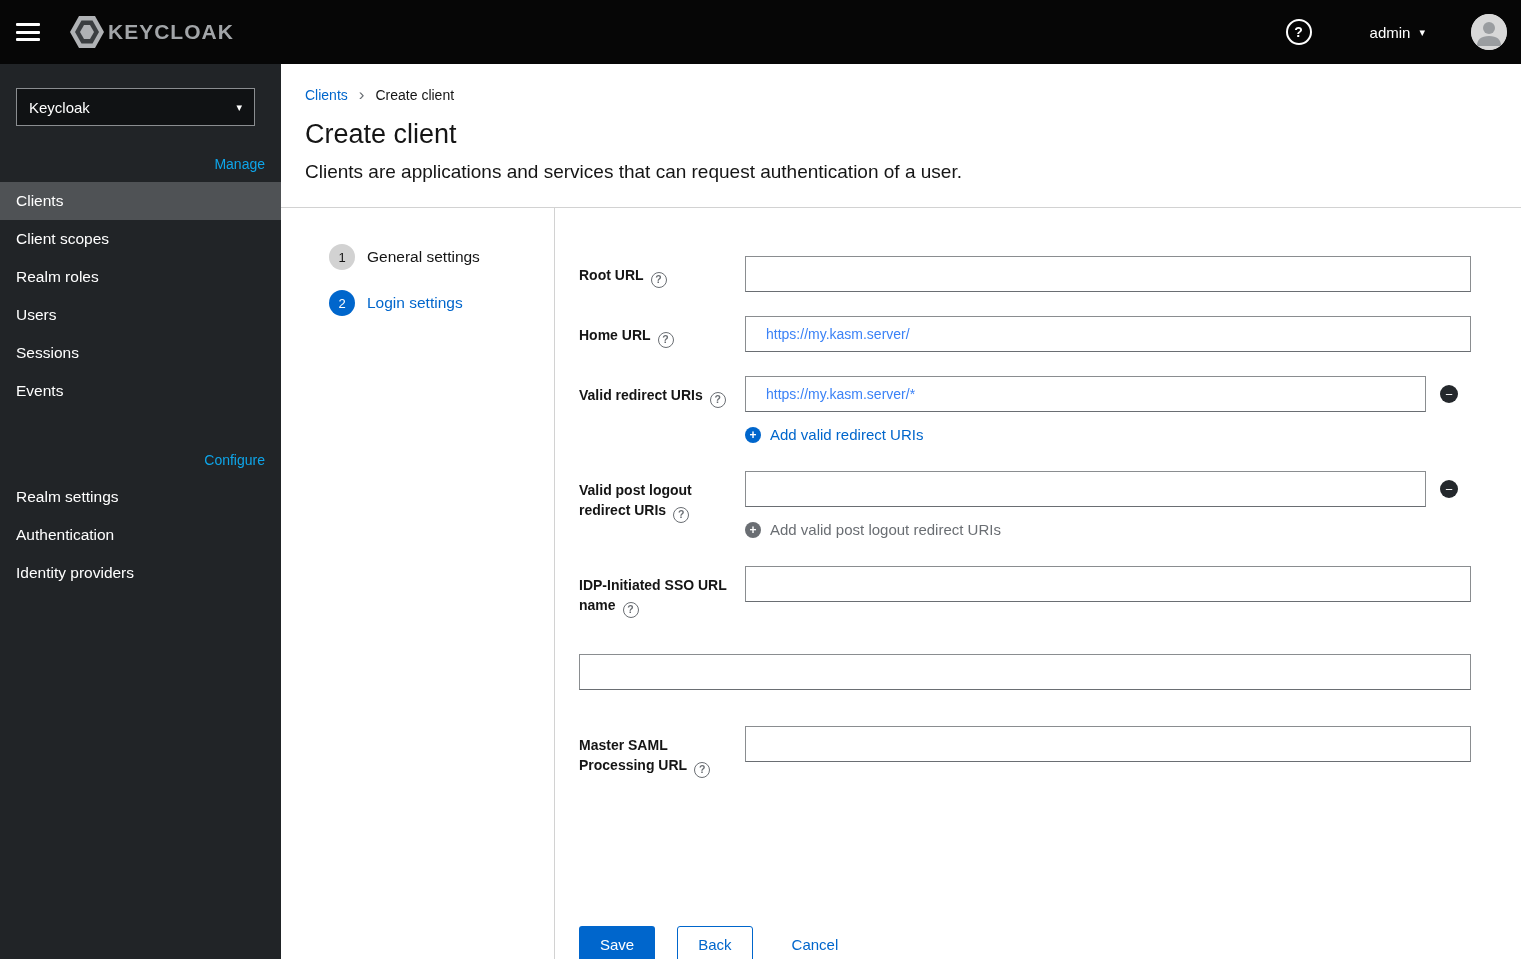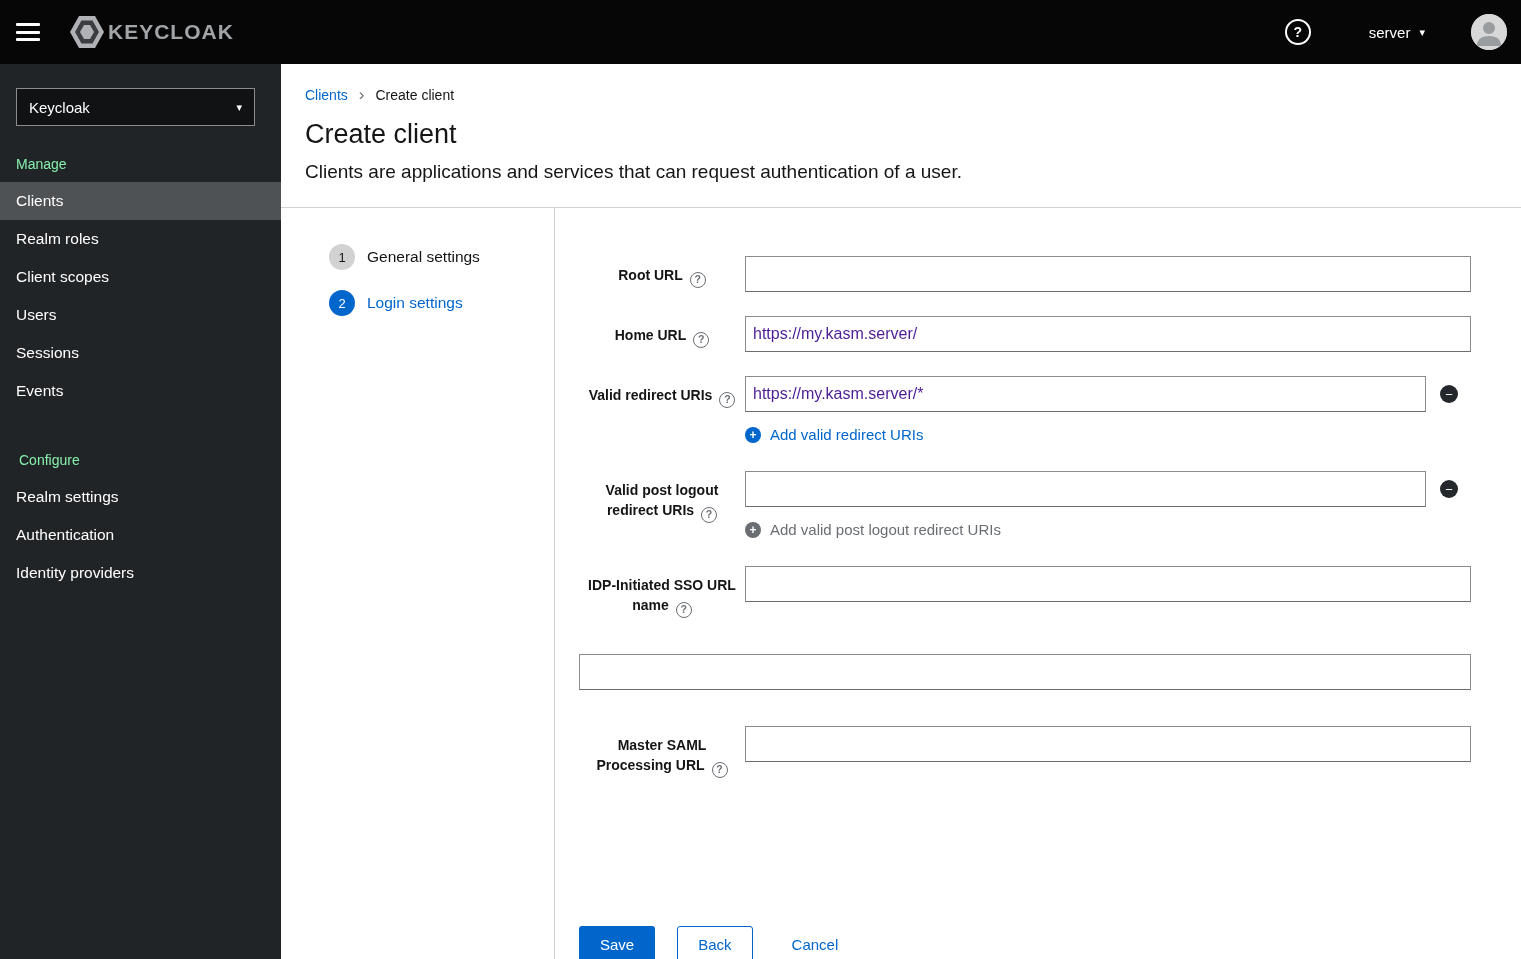--- a/index.html
+++ b/index.html
@@ -60,22 +60,23 @@
     flex-shrink: 0; padding-top: 24px;
   }
   .realm-selector {
     margin: 0 26px 0 16px; height: 38px;
     background: #101214; border: 1px solid #8a8d90;
     color: #fff; font-size: 15px; font-family: inherit;
     display: flex; align-items: center; justify-content: space-between;
     padding: 0 12px; width: 239px; cursor: pointer;
   }
   .nav-section-label {
-    font-size: 14px; color: #86efac;
+    font-size: 14px; color: #0ea5e9;
     padding: 30px 16px 10px 16px;
+    text-align: right;
   }
   .nav-section-label.second { padding-top: 42px; padding-left: 19px; }
   .nav-item {
     font-size: 15.5px; color: #fff;
     padding: 10px 16px; cursor: pointer;
   }
   .nav-item.selected { background: #4f5255; }
 
   
   .main { flex: 1; display: flex; flex-direction: column; background: #fff; }
@@ -113,28 +114,28 @@
   .wizard-step.active .step-label { color: #0066cc; }
 
   
   .form-area { flex: 1; padding: 48px 50px 0 24px; display: flex; flex-direction: column; }
   .form-row { display: flex; margin-bottom: 24px; }
   .form-row.grouped { margin-bottom: 28px; }
   .form-row.two-line { margin-bottom: 36px; }
   .form-row.last { margin-bottom: 8px; }
   .label-col {
     width: 166px; flex-shrink: 0; padding-top: 9px;
-    font-size: 14px; font-weight: bold; line-height: 1.45; text-align: center;
+    font-size: 14px; font-weight: bold; line-height: 1.45;
   }
   .control-col { flex: 1; min-width: 0; }
   .text-input {
     width: 100%; height: 36px;
     border: 1px solid #8a8d90; border-bottom-color: #6a6e73;
-    background: #fff; padding: 0 7px;
-    font-size: 16px; font-family: inherit; color: #4c1d95;
+    background: #fff; padding: 0 20px;
+    font-size: 14px; font-family: inherit; color: #3b82f6;
   }
   .control-line { display: flex; align-items: center; gap: 14px; padding-right: 13px; }
   .help-icon {
     display: inline-flex; width: 16px; height: 16px;
     border: 1px solid #6a6e73; border-radius: 50%;
     align-items: center; justify-content: center;
     font-size: 10.5px; font-weight: bold; color: #6a6e73;
     margin-left: 7px; vertical-align: -3px; cursor: pointer; background: none;
   }
   .minus-icon {
@@ -183,21 +184,21 @@
         <polygon points="11,3 27,3 36,19 27,35 11,35 2,19" fill="#b0b2b5"></polygon>
         <polygon points="13.5,7.5 24.5,7.5 31,19 24.5,30.5 13.5,30.5 7,19" fill="#3b3e41"></polygon>
         <polygon points="16,12 22,12 26,19 22,26 16,26 12,19" fill="#b0b2b5"></polygon>
       </svg>
     </span>
     <span class="brand-text">KEYCLOAK</span>
   </div>
   <div class="topbar-right">
     <button class="help-circle">?</button>
     <button class="user-menu">
-      <span>server</span>
+      <span>admin</span>
       <span class="caret">▾</span>
     </button>
     <button class="avatar">
       <svg width="36" height="36" viewBox="0 0 36 36">
         <circle cx="18" cy="18" r="18" fill="#d8d8d8"></circle>
         <circle cx="18" cy="14" r="6" fill="#9a9da0"></circle>
         <path d="M6 32 Q6 22 18 22 Q30 22 30 32 Z" fill="#9a9da0"></path>
       </svg>
     </button>
   </div>
@@ -205,22 +206,22 @@
 
 <div class="body-row">
   <nav class="sidebar">
     <button class="realm-selector">
       <span>Keycloak</span>
       <span class="caret">▾</span>
     </button>
 
     <div class="nav-section-label">Manage</div>
     <div class="nav-item selected">Clients</div>
+    <div class="nav-item">Client scopes</div>
     <div class="nav-item">Realm roles</div>
-    <div class="nav-item">Client scopes</div>
     <div class="nav-item">Users</div>
     <div class="nav-item">Sessions</div>
     <div class="nav-item">Events</div>
 
     <div class="nav-section-label second">Configure</div>
     <div class="nav-item">Realm settings</div>
     <div class="nav-item">Authentication</div>
     <div class="nav-item">Identity providers</div>
   </nav>
 

